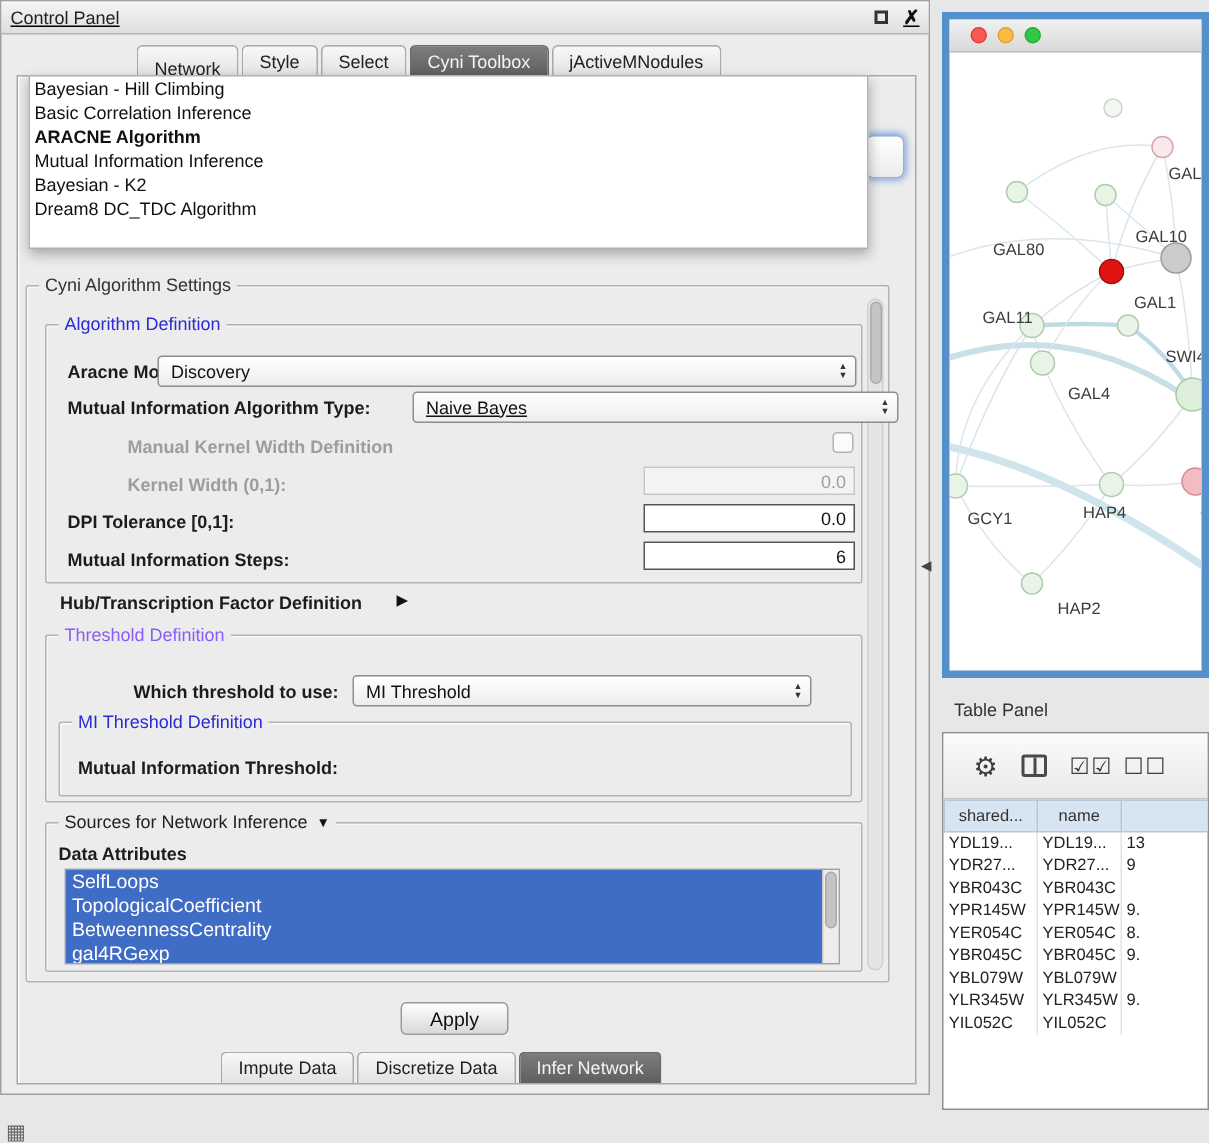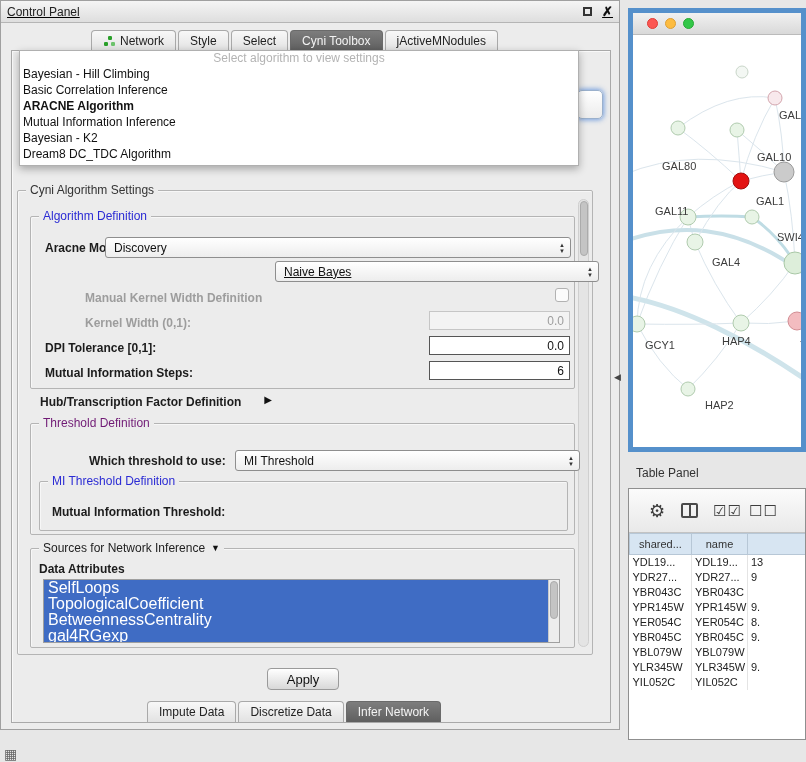--- a/index.html
+++ b/index.html
@@ -13,21 +13,21 @@
     background:linear-gradient(#f5f5f5,#dedede); border-bottom:1px solid #b5b5b5;
     display:flex; align-items:center; padding:0 6px;text-decoration:underline; }
   .tb-title { font-size:12px; color:#222; flex:1; }
   .tb-float { width:9px; height:9px; border:2px solid #333; margin-right:10px; }
   .tb-close { font-size:13px; font-weight:bold; color:#111; cursor:default; }
 
   .top-tabs { position:absolute; left:90px; top:29px; display:flex; gap:2px; }
   .bottom-tabs { position:absolute; left:146px; top:700px; display:flex; gap:2px; }
   .tab { height:21px; padding:3px 11px; font-size:12px; color:#222;
     background:linear-gradient(#f8f8f8,#e2e2e2); border:1px solid #a9a9a9; border-bottom:none;
-    border-radius:4px 4px 0 0; display:flex; align-items:center; gap:5px; white-space:nowrap; }
+    border-radius:4px 4px 0 0; display:flex; align-items:center; gap:5px; white-space:nowrap;flex-direction:column; }
   .tab.active { background:linear-gradient(#7d7d7d,#5f5f5f); color:#f3f3f3; border-color:#6a6a6a; }
   .net-ico { display:inline-block; width:12px; height:12px;
     background:
       radial-gradient(circle at 3px 9px, #2aa02a 2px, transparent 2.4px),
       radial-gradient(circle at 7px 3px, #2aa02a 2px, transparent 2.4px),
       radial-gradient(circle at 10px 9px, #6cc36c 2px, transparent 2.4px); }
 
   .cp-pane { position:absolute; left:10px; top:49px; width:600px; height:673px;
     border:1px solid #a9a9a9; background:#ececec; box-shadow:inset 1px 1px 0 rgba(255,255,255,.7); }
 
@@ -42,21 +42,21 @@
   .dd-placeholder { height:15px; line-height:15px; text-align:center; color:#b3b3b3; font-size:12px; }
   .dd-item { height:16px; line-height:16px; padding-left:3px; font-size:12px; color:#111; white-space:nowrap; }
   .dd-item.dd-selected { font-weight:bold; }
 
   
   .fieldset { position:absolute; border:1px solid #b4b4b4; border-radius:2px;
     box-shadow:inset 1px 1px 0 rgba(255,255,255,.6); }
   .legend { position:absolute; top:-8px; left:8px; background:#ececec; padding:0 4px;
     font-size:12px; color:#333; white-space:nowrap; }
   .legend.blue { color:#2b2bd4; }
-  .legend.green { color:#701a75; }
+  .legend.green { color:#8b5cf6; }
 
   .label { position:absolute; font-size:12px; font-weight:bold; color:#1c1c1c; white-space:nowrap; line-height:16px; }
   .label.disabled { color:#9d9d9d;padding-left:40px; }
   .plain { font-weight:normal; color:#222; }
 
   .combo { position:absolute; height:21px; border:1px solid #8e8e8e; border-radius:3px;
     background:linear-gradient(#ffffff,#ededed); display:flex; align-items:center;
     padding:0 20px 0 8px; font-size:12px; color:#111; }
   .combo-arrows { position:absolute; right:5px; top:4px; display:flex; flex-direction:column;
     font-size:6px; line-height:6px; color:#333; font-style:normal; }
@@ -68,21 +68,21 @@
 
   .checkbox { position:absolute; width:14px; height:14px; border:1px solid #b2b2b2;
     border-radius:3px; background:#fbfbfb; }
 
   .hub-row { position:absolute; left:22px; top:203px; display:flex; align-items:flex-start; gap:23px; }
   .tri { font-size:10px; color:#111; }
 
   .attr-list { position:absolute; left:12px; top:30px; width:517px; height:64px;
     background:#fff; border:1px solid #9f9f9f; overflow:hidden; }
   .attr-item { height:16px; line-height:16px; width:calc(100% - 11px); background:#3f6cc4;
-    color:#fff; font-size:16px; padding-left:4px; white-space:nowrap; }
+    color:#fff; font-size:13px; padding-left:4px; white-space:nowrap; }
   .vsb { position:absolute; top:0; right:0; bottom:0; width:11px; background:#ededed; border-left:1px solid #cacaca; }
   .vsb-thumb { position:absolute; left:1px; width:8px; background:#c4c4c4; border-radius:4px; border:1px solid #ababab; }
 
   .settings-sb { position:absolute; right:3px; top:8px; width:11px; height:448px;
     background:#e4e4e4; border:1px solid #cfcfcf; border-radius:6px; }
   .settings-sb .vsb-thumb { top:1px; height:55px; }
 
   .apply-btn { position:absolute; left:266px; top:667px; width:72px; height:22px;
     border:1px solid #9a9a9a; border-radius:4px; background:linear-gradient(#ffffff,#d8d8d8);
     font-family:"Liberation Sans",sans-serif; font-size:13px; color:#111; }
@@ -148,21 +148,20 @@
         <span>Cyni Toolbox</span>
       </div>
       <div class="tab">
         <span>jActiveMNodules</span>
       </div>
     </div>
   <div class="cp-pane"></div>
   <div class="combo-fragment"></div>
 
   <div class="popup">
-    <div class="dd-placeholder">Select algorithm to view settings</div>
     <div>
         <div class="dd-item">Bayesian - Hill Climbing</div>
         <div class="dd-item">Basic Correlation Inference</div>
         <div class="dd-item dd-selected">ARACNE Algorithm</div>
         <div class="dd-item">Mutual Information Inference</div>
         <div class="dd-item">Bayesian - K2</div>
         <div class="dd-item">Dream8 DC_TDC Algorithm</div>
       </div>
   </div>
 
@@ -178,20 +177,21 @@
 
       <div class="label" style="left:14px;top:23px;">Aracne Mode:</div>
       <div class="combo" style="left:74px;top:20px;width:466px;">
         <span>Discovery</span>
         <span class="combo-arrows">
             <i>▲</i>
             <i>▼</i>
           </span>
       </div>
 
+      <div class="label" style="left:14px;top:47px;">Mutual Information Algorithm Type:</div>
       <div class="combo" style="left:244px;top:44px;width:324px;text-decoration:underline;">
         <span>Naive Bayes</span>
         <span class="combo-arrows">
             <i>▲</i>
             <i>▼</i>
           </span>
       </div>
 
       <div class="label disabled" style="left:14px;top:73px;">Manual Kernel Width Definition</div>
       <div class="checkbox" style="left:524px;top:71px;"></div>
@@ -208,21 +208,21 @@
 
     <div class="hub-row">
       <span class="label" style="position:static;">Hub/Transcription Factor Definition</span>
       <span class="tri">▶</span>
     </div>
 
     <div class="fieldset" style="left:12px;top:232px;width:545px;height:112px;">
       <span class="legend green">Threshold Definition</span>
 
       <div class="label" style="left:58px;top:29px;">Which threshold to use:</div>
-      <div class="combo" style="left:204px;top:26px;width:345px;">
+      <div class="combo" style="left:204px;top:26px;width:306px;">
         <span>MI Threshold</span>
         <span class="combo-arrows">
             <i>▲</i>
             <i>▼</i>
           </span>
       </div>
 
       <div class="fieldset" style="left:8px;top:57px;width:529px;height:50px;">
         <span class="legend blue">MI Threshold Definition</span>
         <div class="label" style="left:12px;top:22px;">Mutual Information Threshold:</div>

